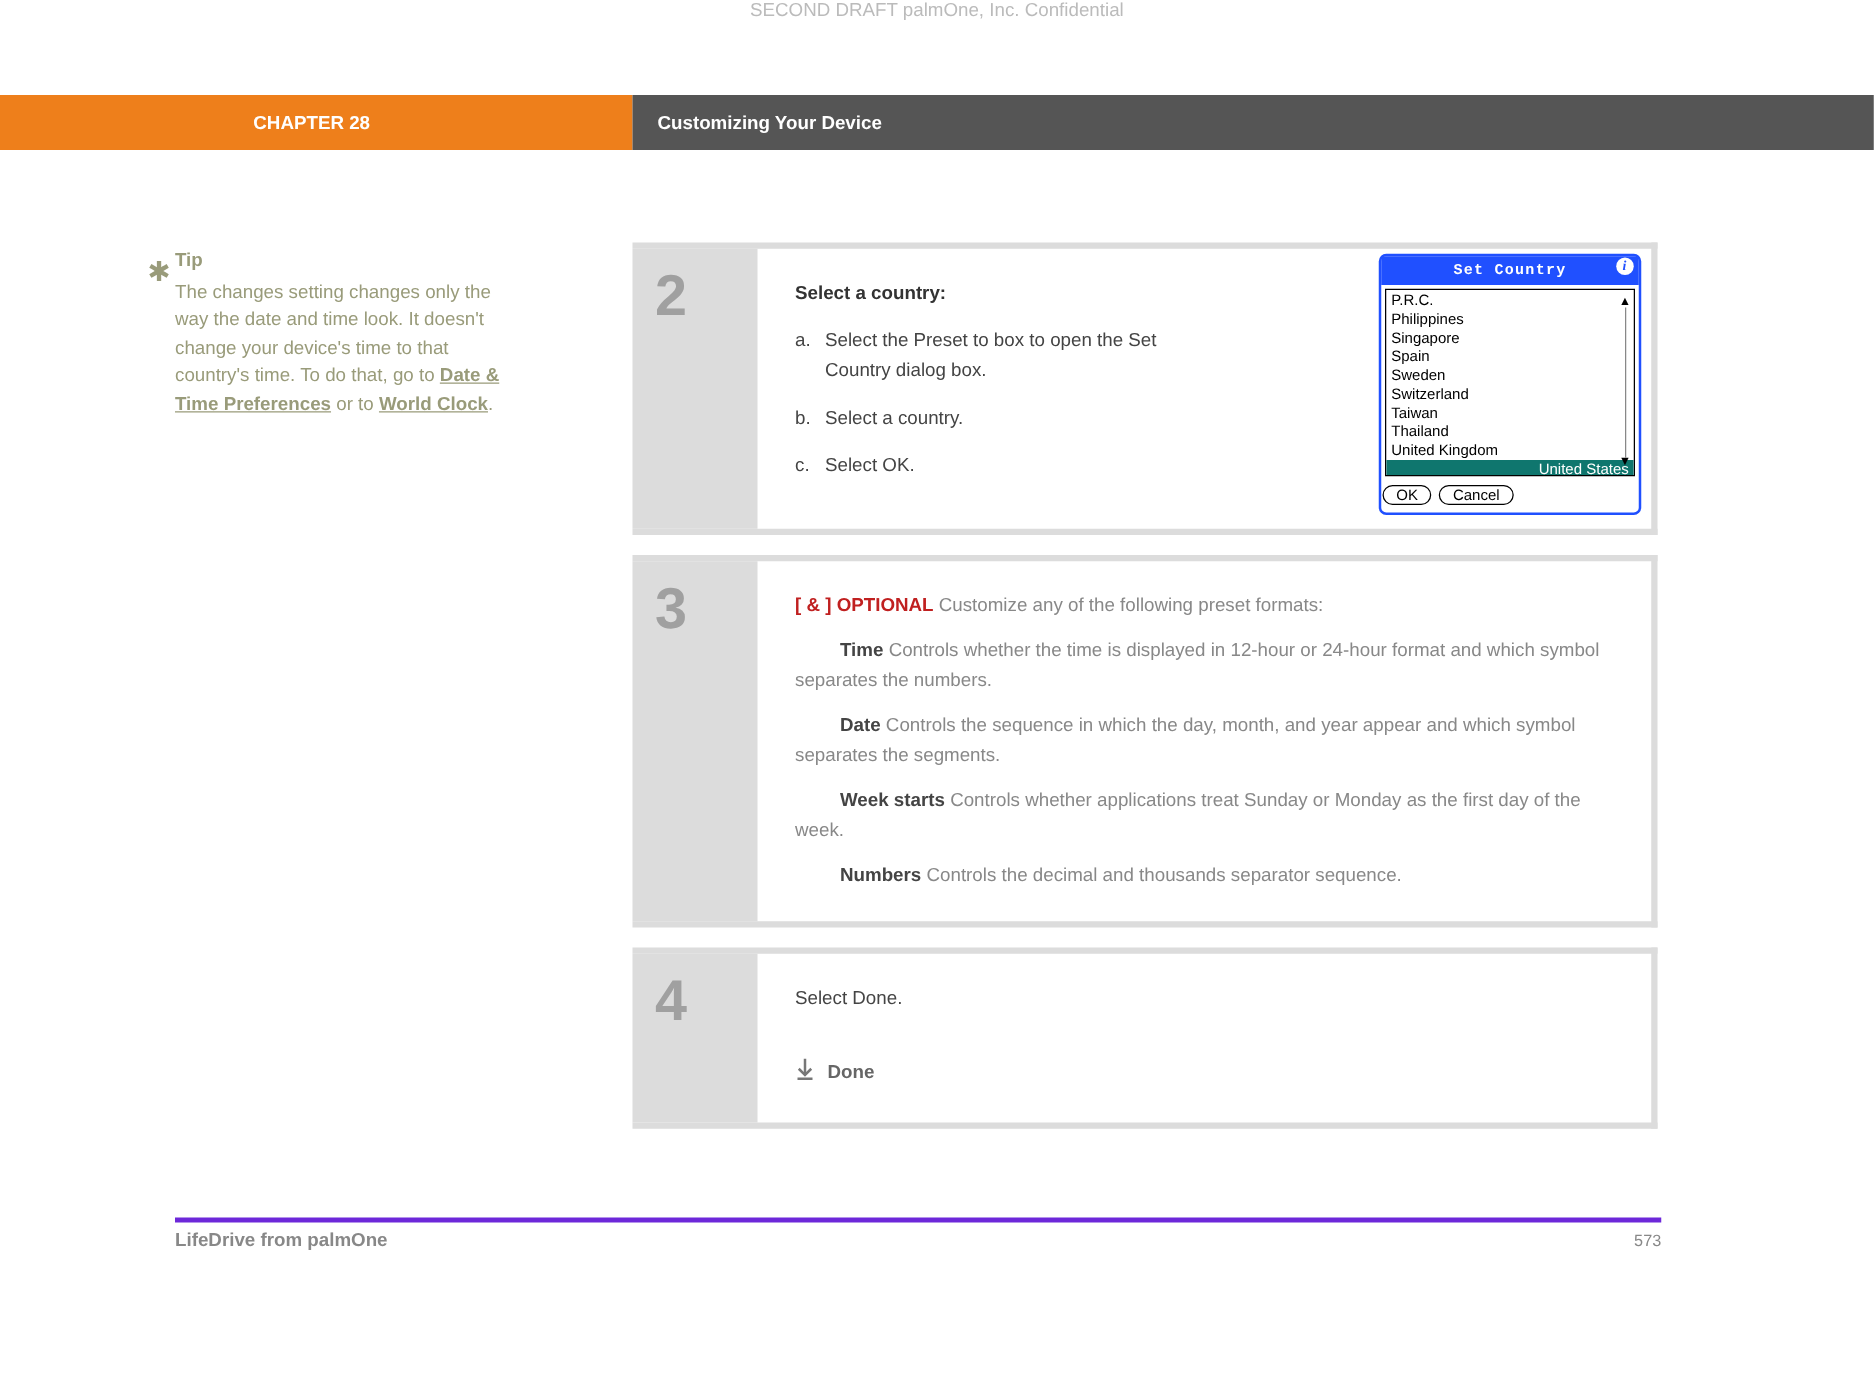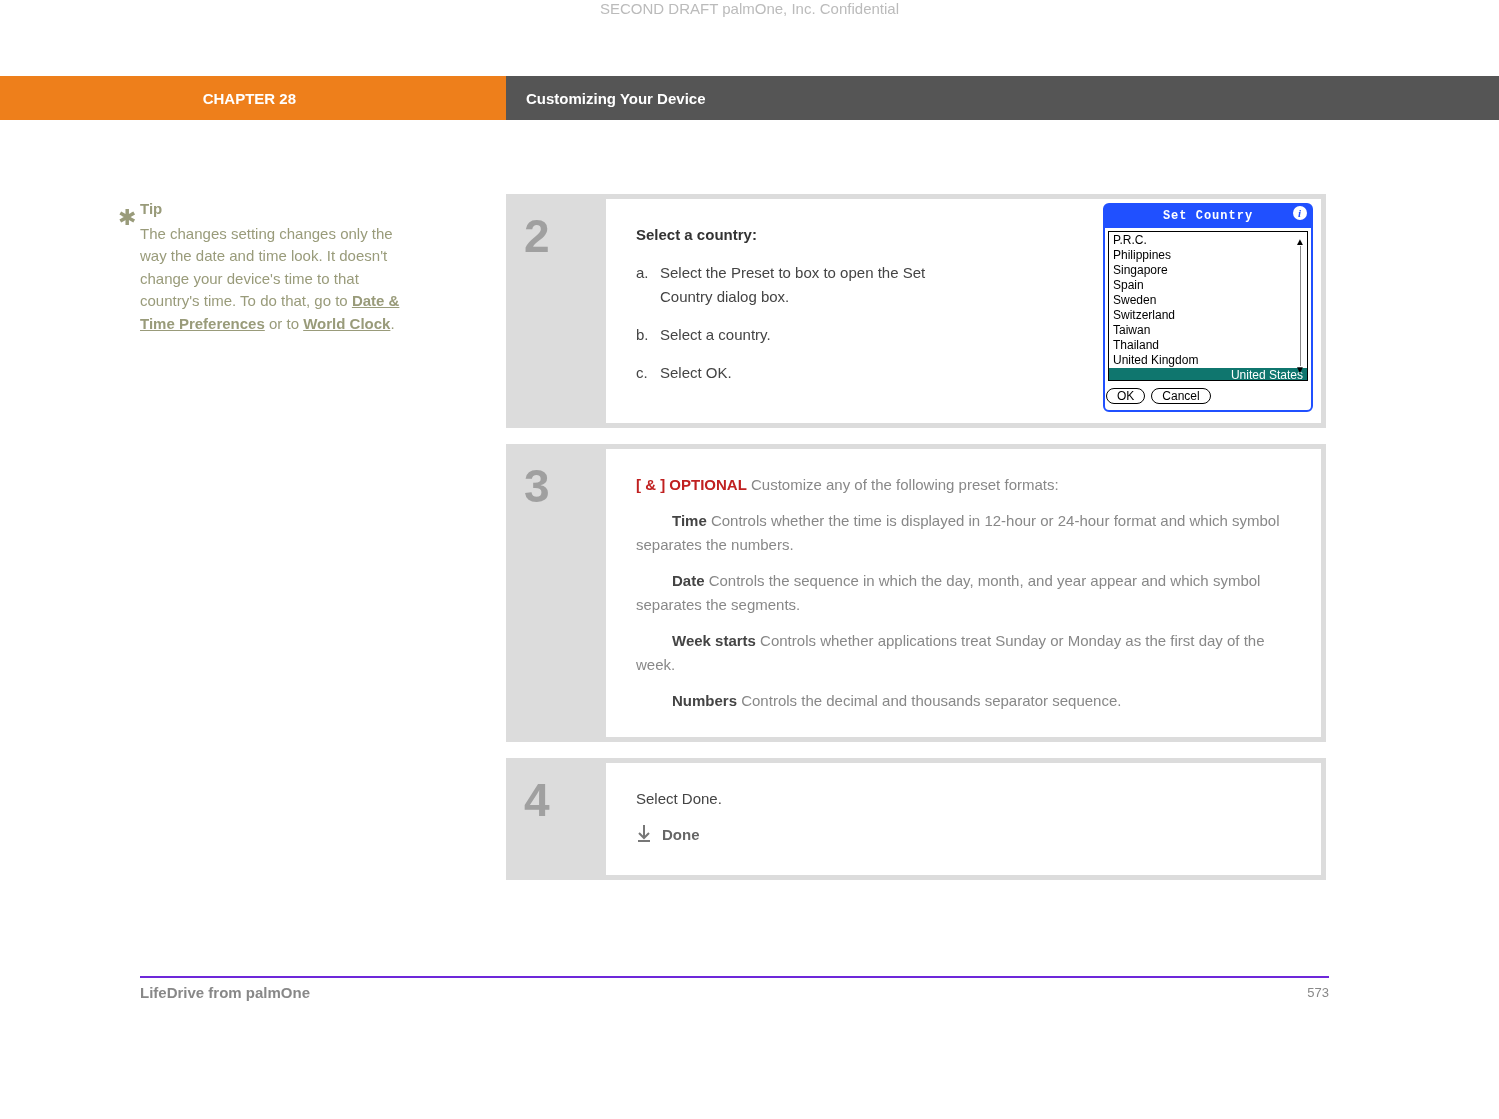--- a/index.html
+++ b/index.html
@@ -104,21 +104,21 @@
       position: relative;
     }
     .step-heading { font-weight: bold; color: #333; }
     .sublist { margin-top: 14px; padding-left: 0; }
     .sublist-item { display: flex; margin-bottom: 14px; }
     .sublist-marker { width: 24px; flex-shrink: 0; }
     .optional-tag { color: #c02020; font-weight: bold; }
     .fmt-row { margin-top: 12px; }
     .fmt-label { font-weight: bold; color: #444; margin-left: 36px; }
     .fmt-desc { color: #888; }
-    .done-row { display: flex; align-items: center; margin-top: 8px; }
+    .done-row { display: flex; align-items: center; margin-top: 31px; }
     .done-icon { margin-right: 10px; color: #777; font-size: 20px; font-weight: bold; }
     .done-lbl { font-weight: bold; color: #666; }
     
     .palm-dialog {
       position: absolute;
       top: 4px;
       right: 8px;
       width: 210px;
       border: 2px solid #2050ff;
       border-radius: 6px;
@@ -185,21 +185,21 @@
       padding: 0px 10px;
       font-size: 12px;
       background: #fff;
       color: #000;
     }
     .footer {
       position: absolute;
       left: 140px;
       right: 170px;
       bottom: 118px;
-      border-top: 2px solid #6d28d9;
+      border-top: 4px solid #6d28d9;
       padding-top: 6px;
       display: flex;
       justify-content: space-between;
       align-items: center;
     }
     .footer-left { color: #888; font-weight: bold; font-size: 15px; }
     .footer-right { color: #888; font-size: 13px; }
   </style>
 </head>
 <body>

